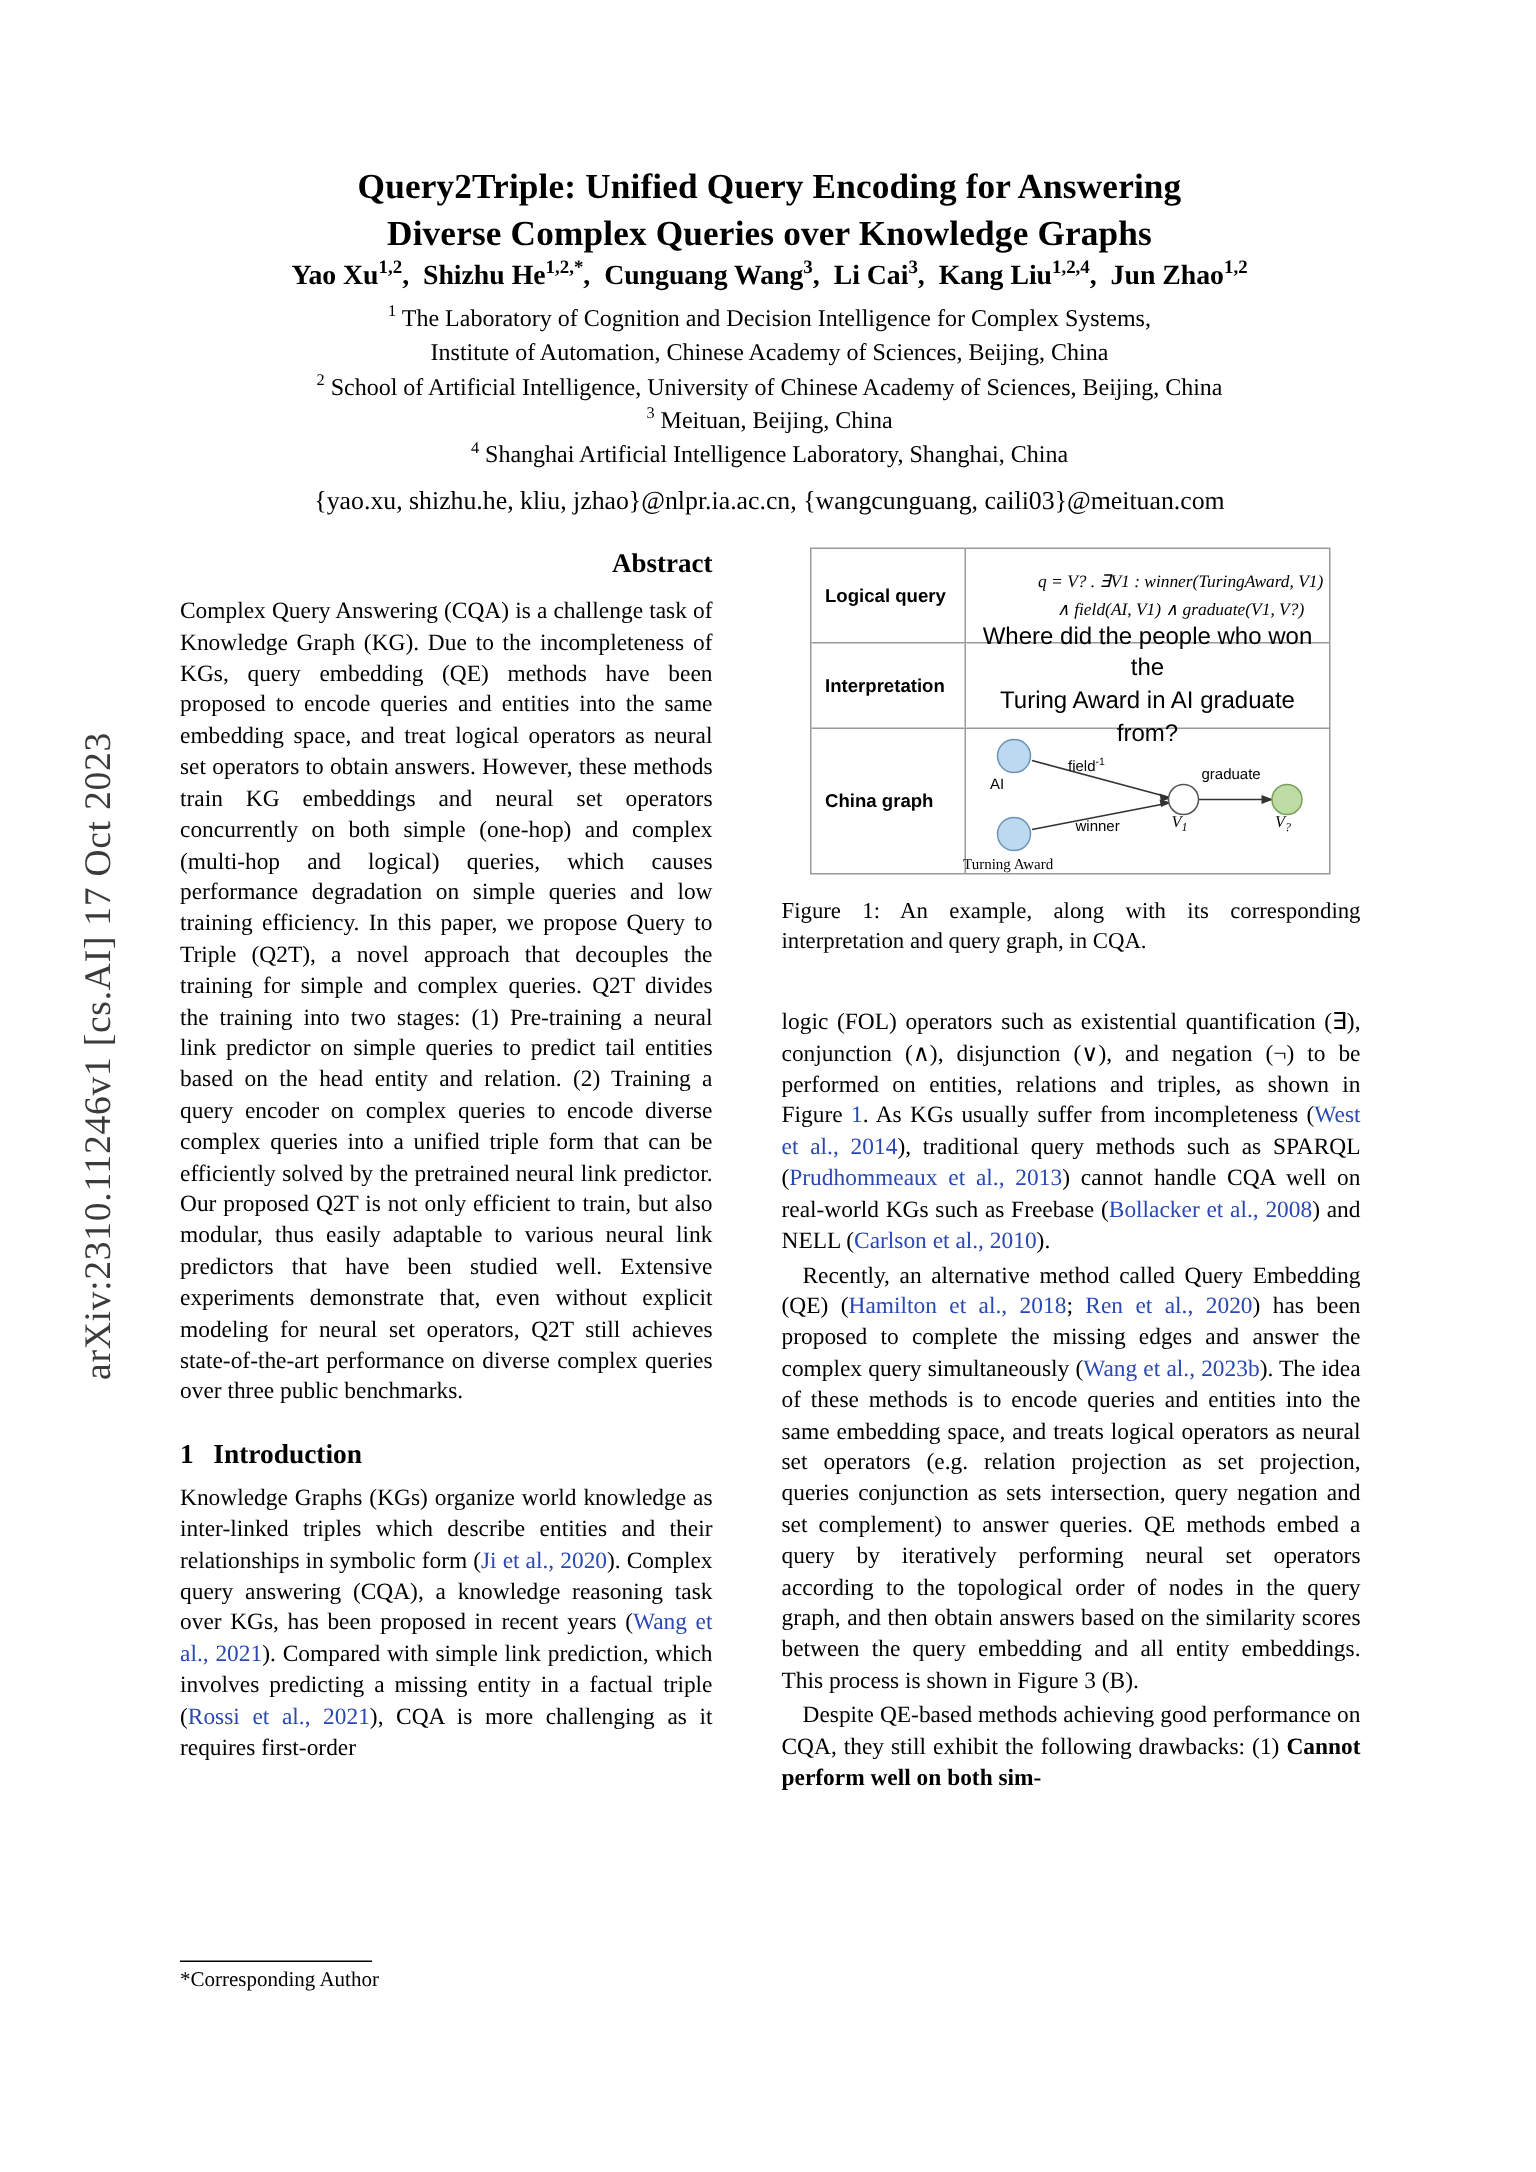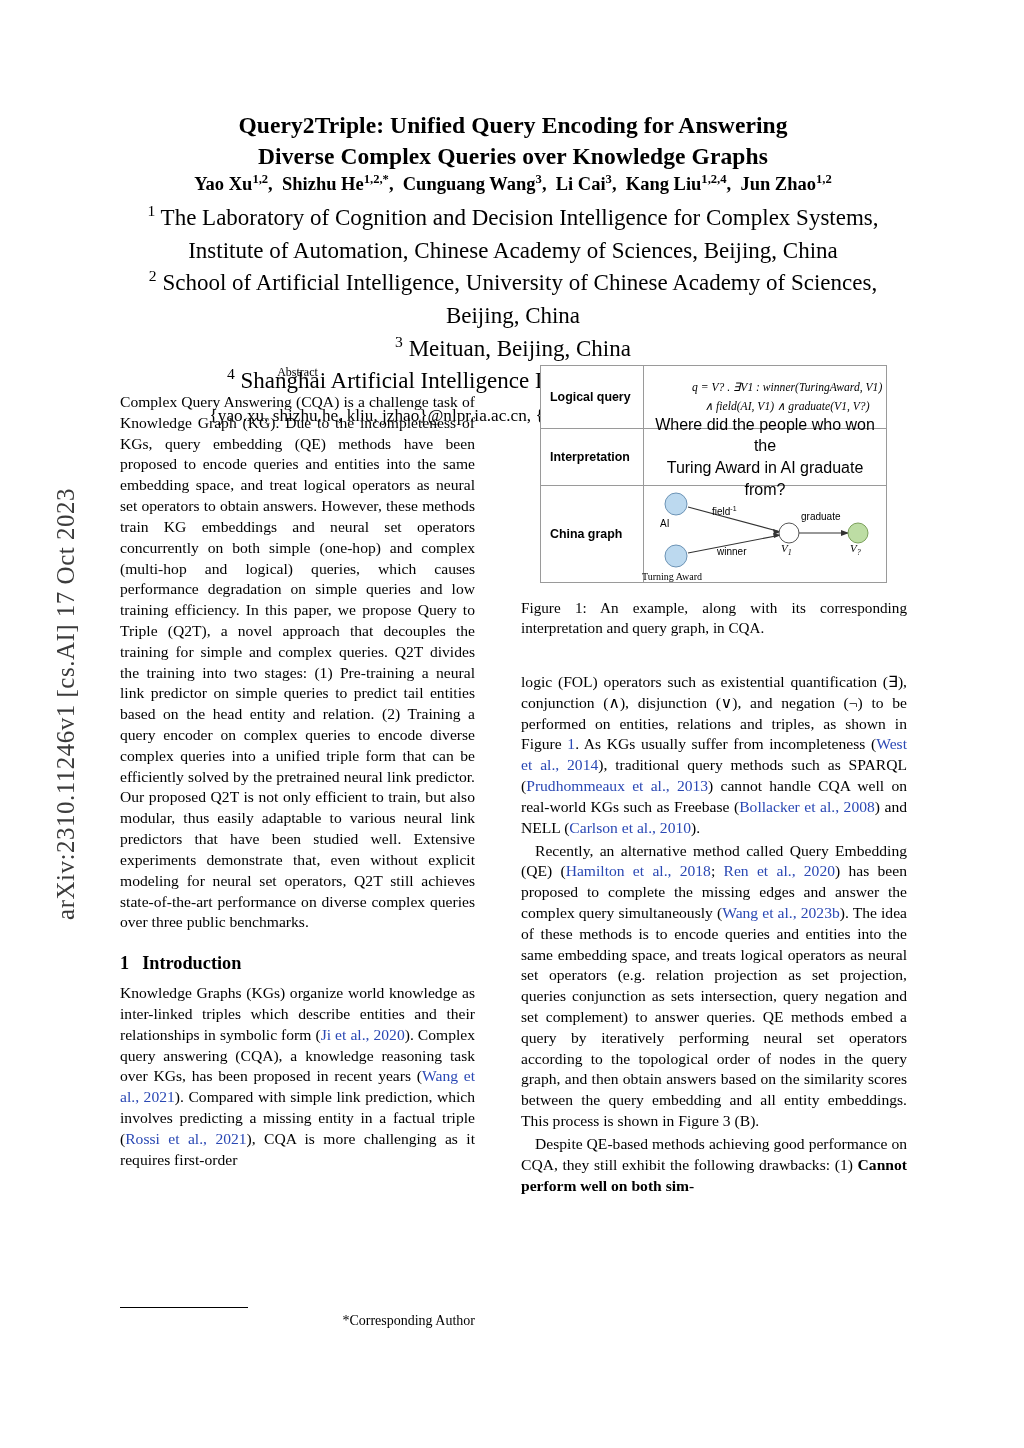--- a/index.html
+++ b/index.html
@@ -49,41 +49,41 @@
     line-height: 1.32;
     letter-spacing: 0.1px;
   }
   .authors {
     font-size: 18.5px;
     font-weight: bold;
     line-height: 1.3;
   }
   .affil {
     margin-top: 6px;
-    font-size: 23px;
+    font-size: 16px;
     line-height: 1.42;
   }
   .emails {
     margin-top: 6px;
     font-size: 17.2px;
     line-height: 1.42;
   }
   sup { font-size: 0.68em; vertical-align: super; line-height: 0; }
 
   
   .col-left {
     position: absolute;
     left: 120px;
     top: 365px;
     width: 355px;
   }
   .sec-center {
-    text-align: center;
-    font-size: 12px;
-    font-weight: normal;
+    text-align: right;
+    font-size: 18px;
+    font-weight: bold;
     margin-bottom: 12px;
   }
   p.body {
     font-size: 15.6px;
     line-height: 1.335;
     text-align: justify;
     margin: 0 0 0 0;
     text-indent: 0;
     hyphens: auto;
   }
@@ -178,21 +178,21 @@
     width: 128px;
     border-top: 1px solid #000;
   }
   .footnote {
     position: absolute;
     left: 120px;
     top: 1312px;
     width: 355px;
     font-size: 14px;
     line-height: 1.3;
-    text-align: right;
+    text-align: left;
   }
   b.bold { font-weight: bold; }
 </style>
 </head>
 <body>
 
 <div class="page">
 
   <div class="arxiv-stamp">arXiv:2310.11246v1  [cs.AI]  17 Oct 2023</div>
 

